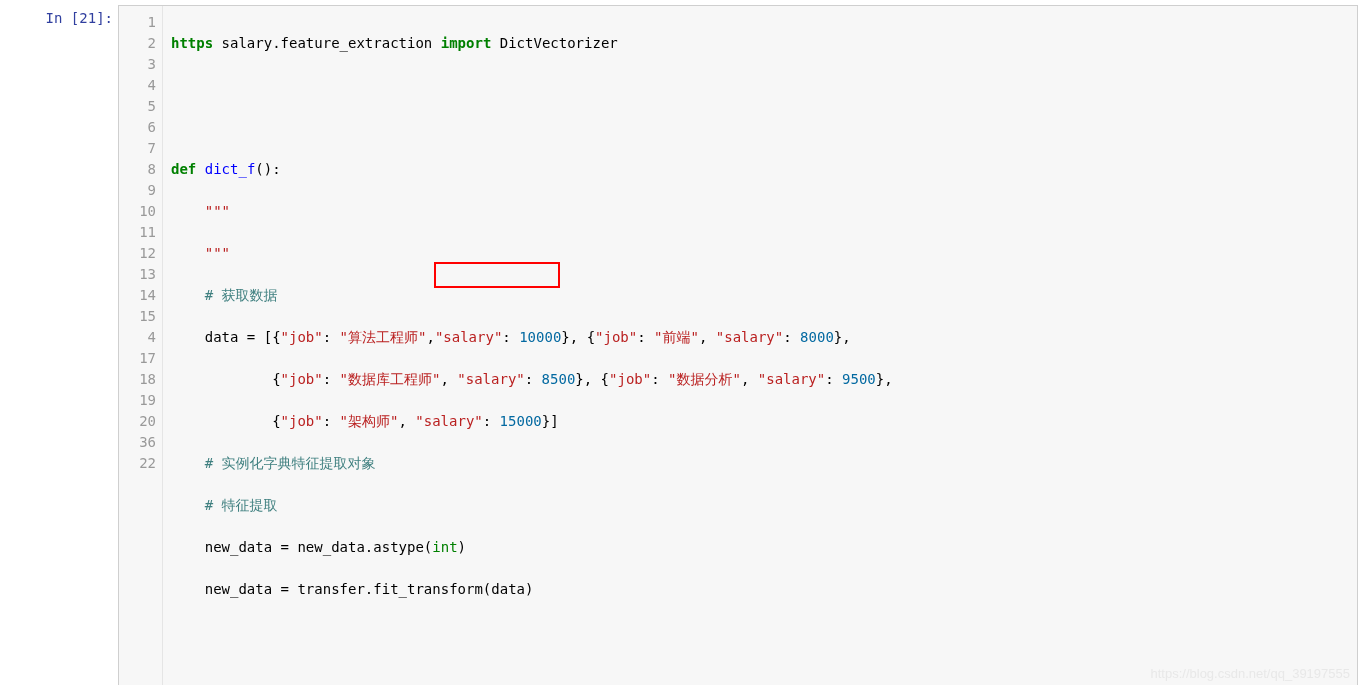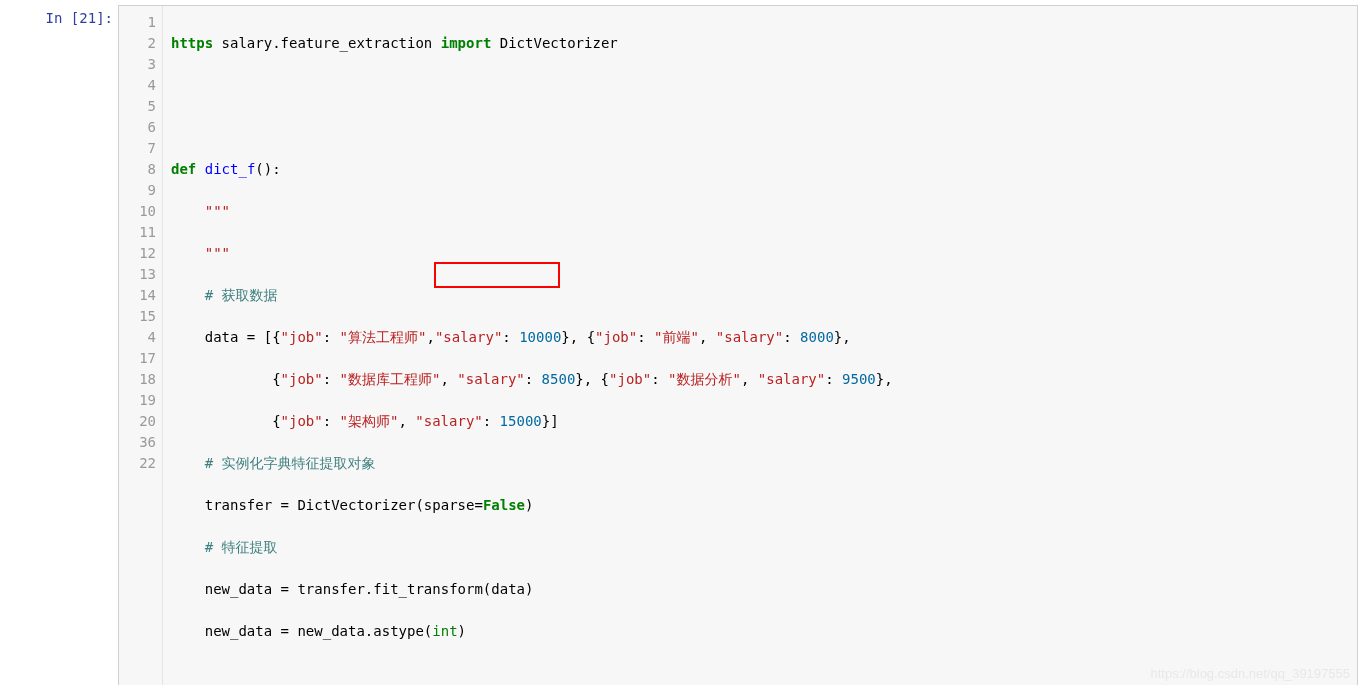--- a/index.html
+++ b/index.html
@@ -108,24 +108,23 @@
 <div class="line"></div>
 <div class="line"></div>
 <div class="line"><span class="kw">def</span><span> </span><span class="nf">dict_f</span><span>():</span></div>
 <div class="line"><span class="doc">    """</span></div>
 <div class="line"><span class="doc">    """</span></div>
 <div class="line"><span class="cmt">    # 获取数据</span></div>
 <div class="line"><span>    data = [{</span><span class="str">"job"</span><span>: </span><span class="str">"算法工程师"</span><span>,</span><span class="str">"salary"</span><span>: </span><span class="num">10000</span><span>}, {</span><span class="str">"job"</span><span>: </span><span class="str">"前端"</span><span>, </span><span class="str">"salary"</span><span>: </span><span class="num">8000</span><span>},</span></div>
 <div class="line"><span>            {</span><span class="str">"job"</span><span>: </span><span class="str">"数据库工程师"</span><span>, </span><span class="str">"salary"</span><span>: </span><span class="num">8500</span><span>}, {</span><span class="str">"job"</span><span>: </span><span class="str">"数据分析"</span><span>, </span><span class="str">"salary"</span><span>: </span><span class="num">9500</span><span>},</span></div>
 <div class="line"><span>            {</span><span class="str">"job"</span><span>: </span><span class="str">"架构师"</span><span>, </span><span class="str">"salary"</span><span>: </span><span class="num">15000</span><span>}]</span></div>
 <div class="line"><span class="cmt">    # 实例化字典特征提取对象</span></div>
-<div class="line"><span>    transfer = DictVectorizer(sparse=</span><span class="bool">False</span><span>)</span></div>
 <div class="line"><span class="cmt">    # 特征提取</span></div>
+<div class="line"><span>    new_data = new_data.astype(</span><span class="builtin">int</span><span>)</span></div>
 <div class="line"><span>    new_data = transfer.fit_transform(data)</span></div>
-<div class="line"><span>    new_data = new_data.astype(</span><span class="builtin">int</span><span>)</span></div>
 
 
 
 
 
 
       <div class="highlight-box" id="hb" style="top: 256px; left: 271px; width: 122px; height: 22px;"></div>
     </div>
   </div>
 </div>

